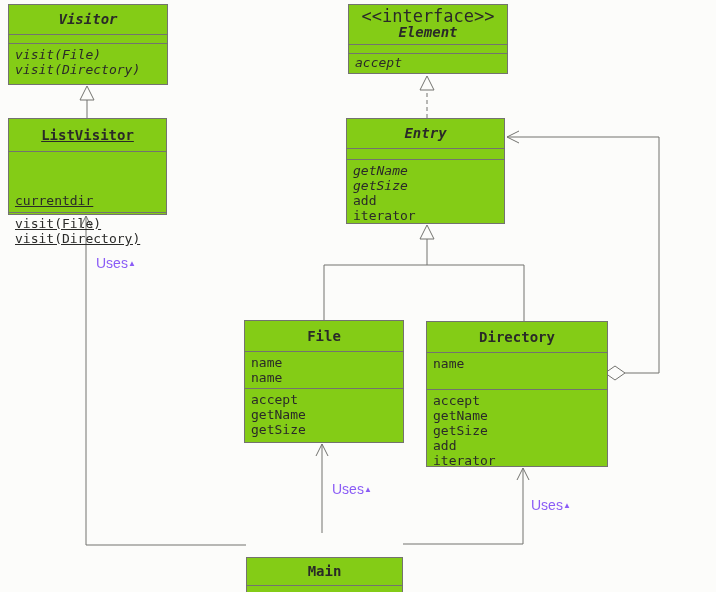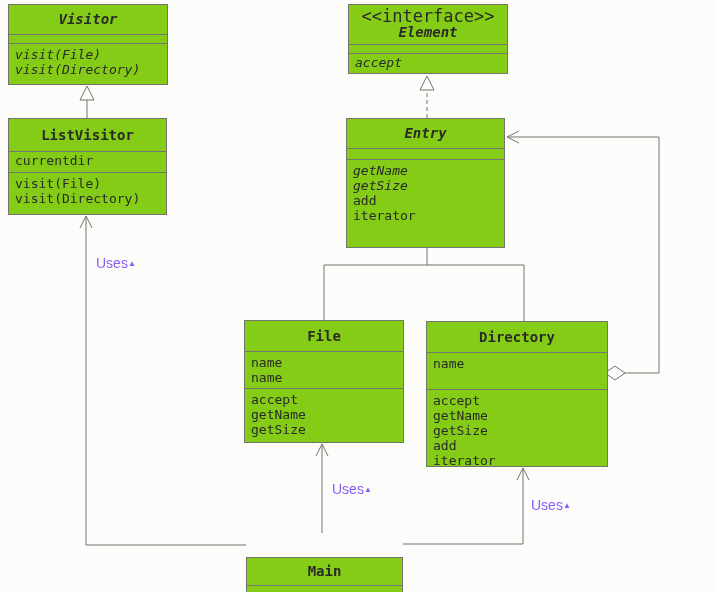--- a/index.html
+++ b/index.html
@@ -60,31 +60,31 @@
     vertical-align: 2px;
     letter-spacing: 0;
   }
 
   
   .box-visitor     { left: 8px;   top: 4px;   width: 160px; height: 81px;  }
   .box-visitor .c-title     { height: 30px; }
   .box-visitor .c-attrs     { height: 9px;  }
   .box-visitor .c-methods   { height: 40px; }
 
-  .box-listvisitor { left: 8px;   top: 118px; width: 159px; height: 97px;  }
+  .box-listvisitor { left: 8px;   top: 118px; width: 159px; height: 97px; text-decoration: underline;  }
   .box-listvisitor .c-title   { height: 33px; }
-  .box-listvisitor .c-attrs   { height: 21px; padding-top: 1px; }
+  .box-listvisitor .c-attrs   { height: 21px; padding-top: 1px; margin-top: 40px; }
   .box-listvisitor .c-methods { height: 41px; }
 
   .box-element     { left: 348px; top: 4px;   width: 160px; height: 70px;  }
   .box-element .c-title   { height: 40px; }
   .box-element .c-attrs   { height: 9px;  }
   .box-element .c-methods { height: 19px; padding-top: 1px; }
 
-  .box-entry       { left: 346px; top: 118px; width: 159px; height: 130px; }
+  .box-entry       { left: 346px; top: 118px; width: 159px; height: 106px; }
   .box-entry .c-title   { height: 30px; }
   .box-entry .c-attrs   { height: 11px; }
   .box-entry .c-methods { height: 63px; }
 
   .box-file        { left: 244px; top: 320px; width: 160px; height: 123px; }
   .box-file .c-title   { height: 31px; }
   .box-file .c-attrs   { height: 37px; }
   .box-file .c-methods { height: 53px; }
 
   .box-directory   { left: 426px; top: 321px; width: 182px; height: 146px; }

